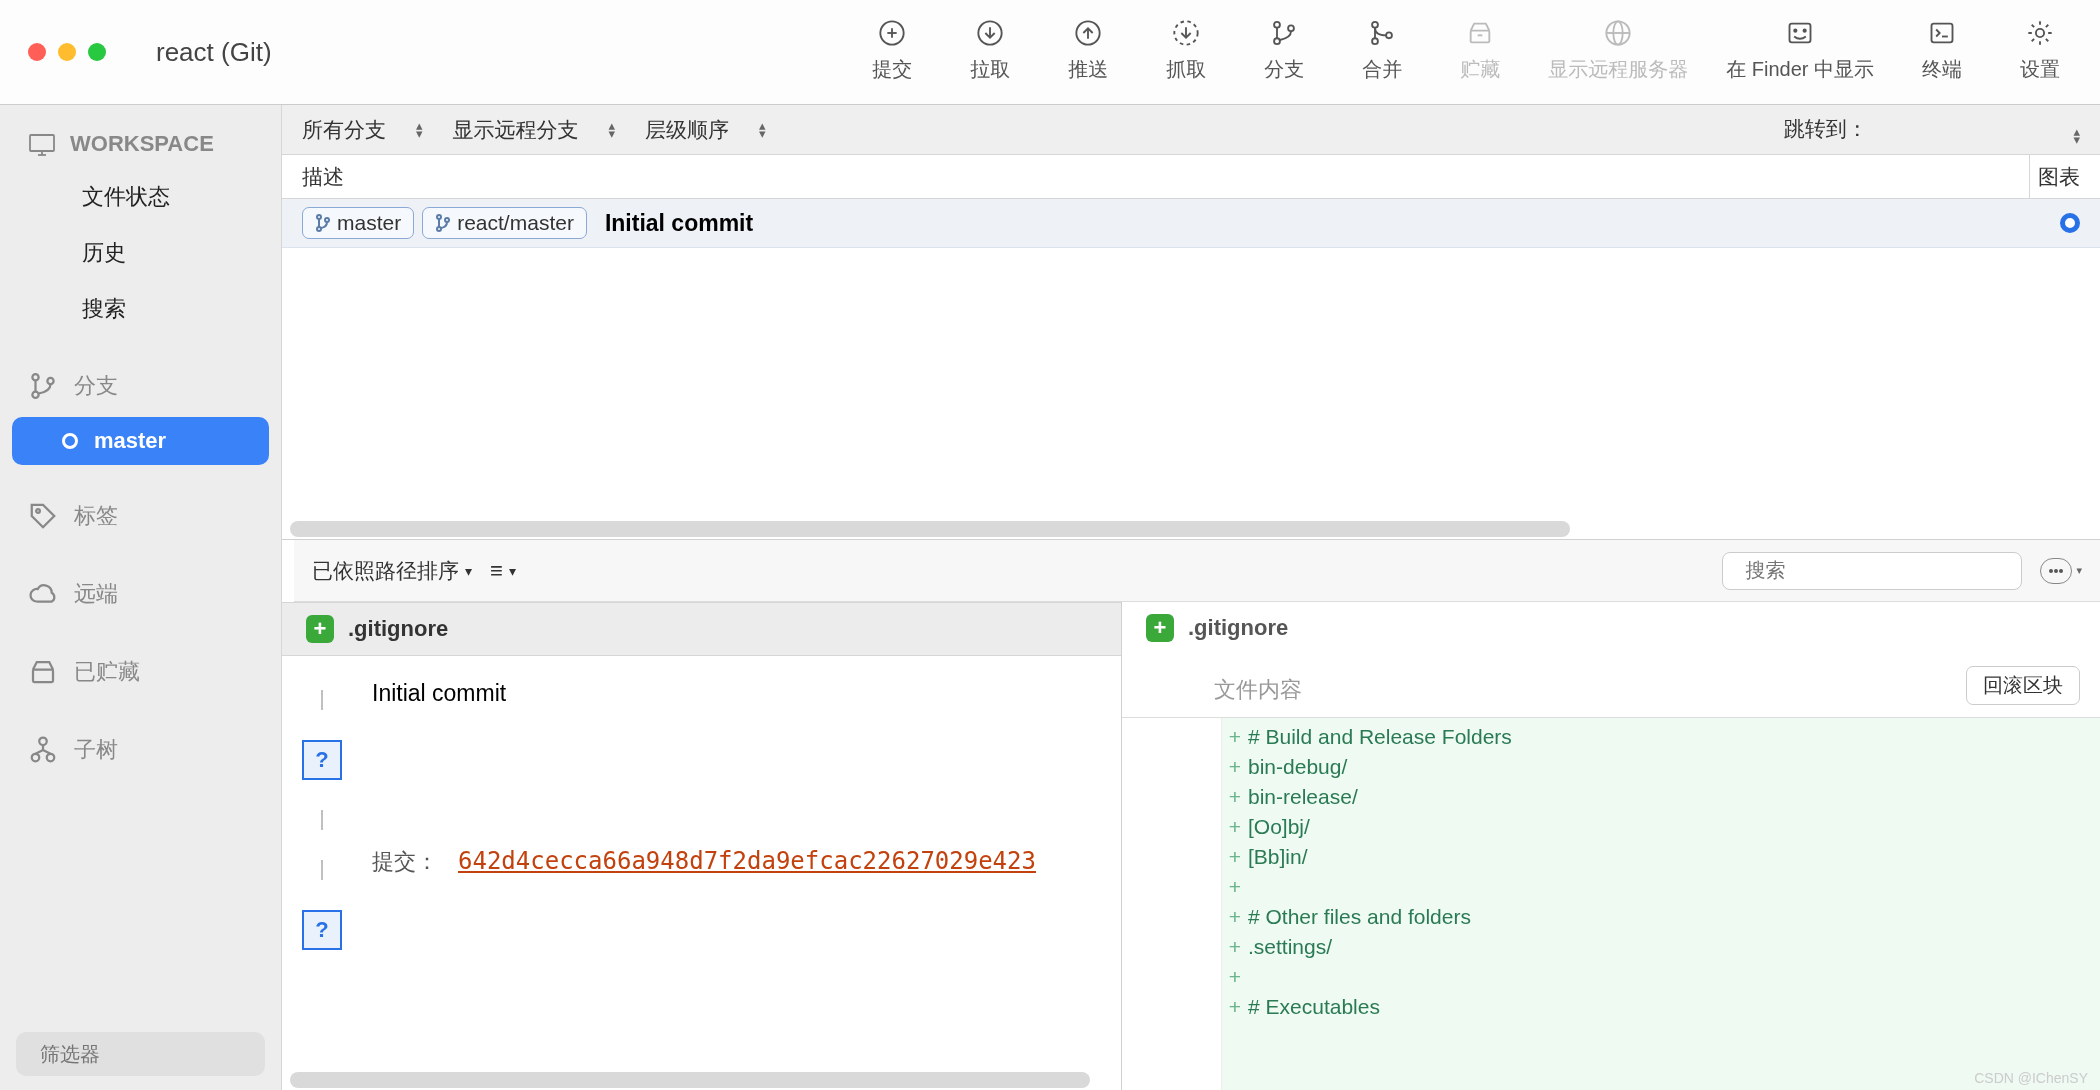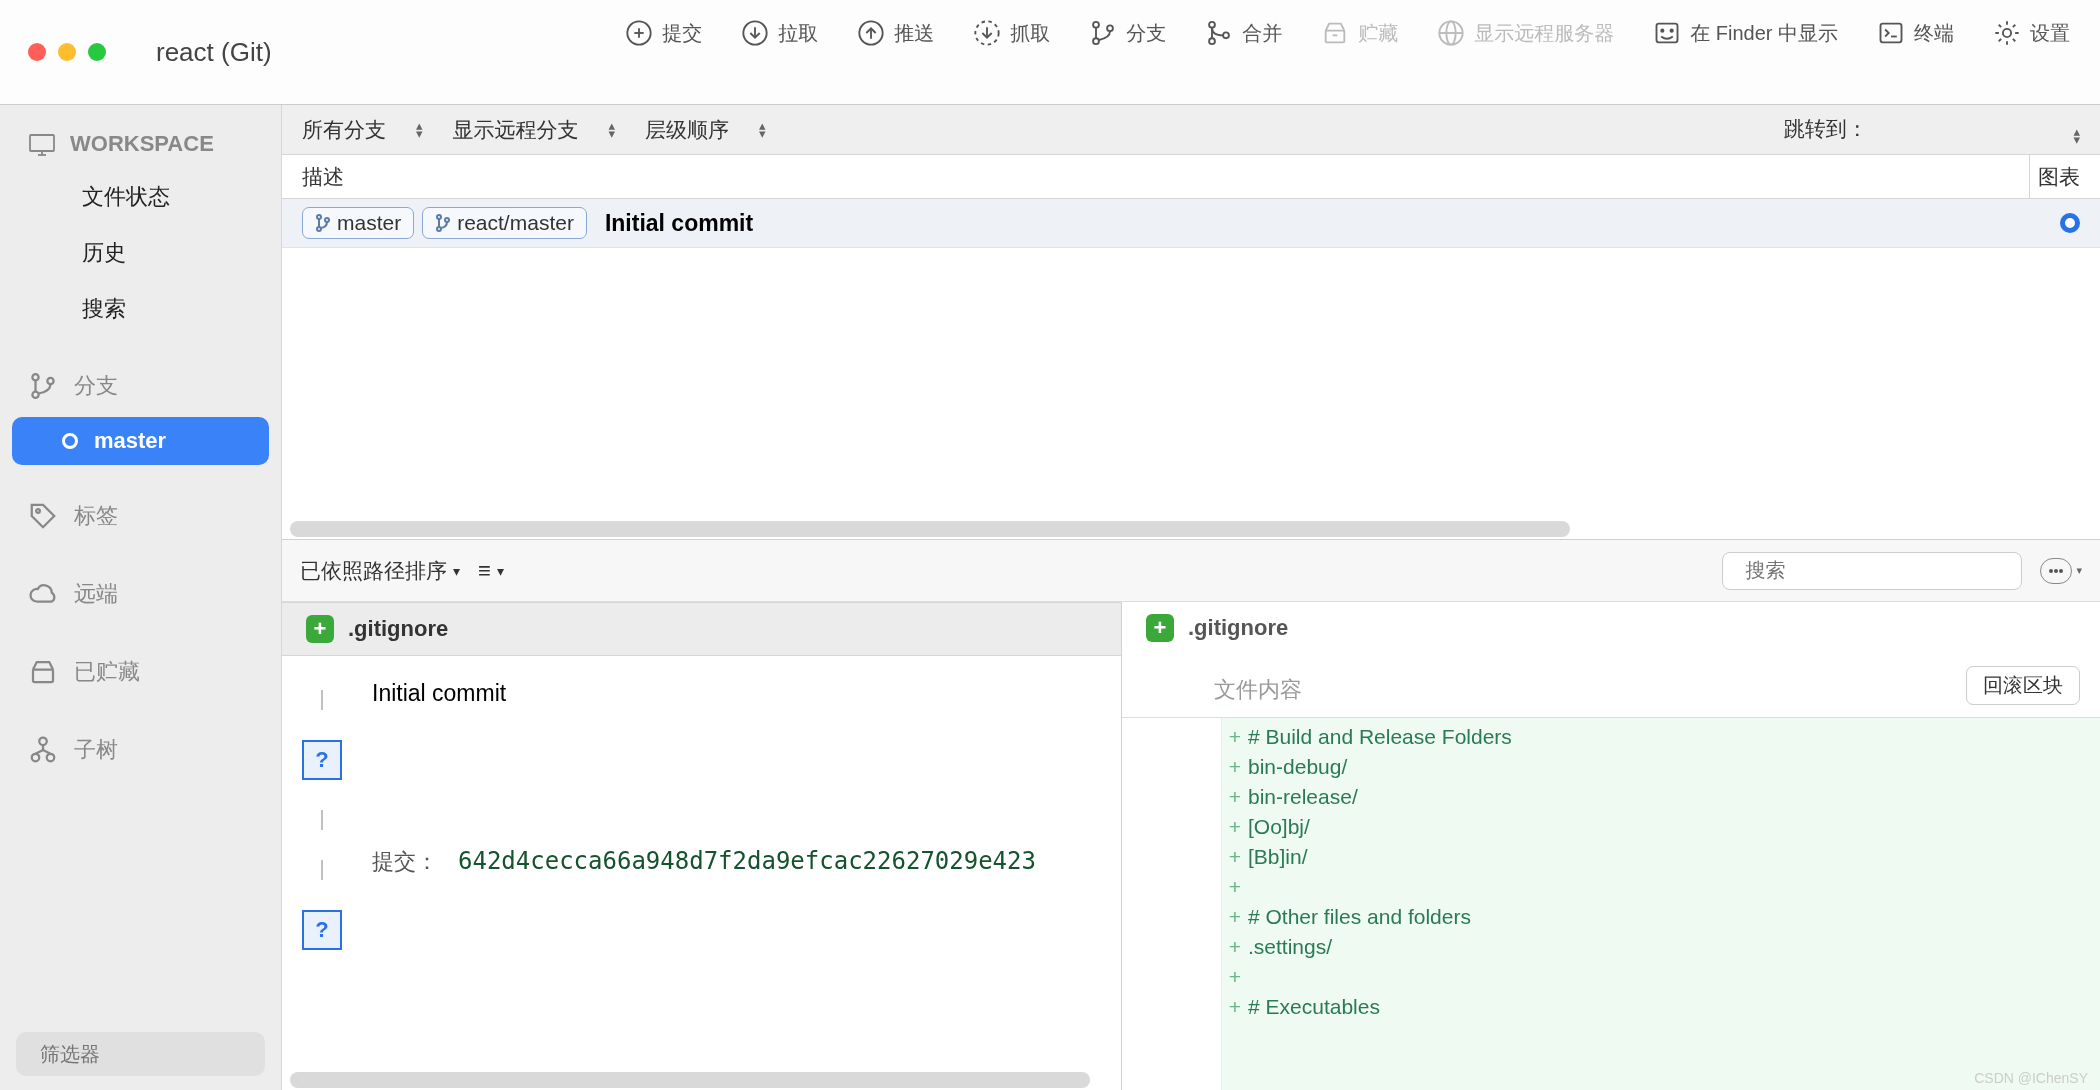--- a/index.html
+++ b/index.html
@@ -5,21 +5,21 @@
     * { margin: 0; padding: 0; box-sizing: border-box; font-family: -apple-system, BlinkMacSystemFont, "Segoe UI", sans-serif; }
     body { width: 2100px; height: 1090px; background: #fff; overflow: hidden; font-size: 22px; }
     
     
     .titlebar { height: 105px; display: flex; align-items: center; border-bottom: 1px solid #ccc; background: #fdfdfd; }
     .traffic-lights { display: flex; gap: 12px; padding-left: 28px; padding-right: 30px; }
     .traffic-lights .dot { width: 18px; height: 18px; border-radius: 50%; }
     .red { background: #ff5f57; } .yellow { background: #febc2e; } .green { background: #28c840; }
     .win-title { font-size: 26px; font-weight: 400; color: #444; padding-left: 20px; }
     .toolbar { margin-left: auto; display: flex; gap: 38px; padding-right: 30px; align-items: flex-start; height: 100%; padding-top: 18px; }
-    .tool-btn { display: flex; flex-direction: row; align-items: center; gap: 8px; color: #555; cursor: pointer; min-width: 60px; }
+    .tool-btn { display: flex; flex-direction: column; align-items: center; gap: 8px; color: #555; cursor: pointer; min-width: 60px; }
     .tool-btn.disabled { color: #bbb; }
     .tool-btn .ico { width: 30px; height: 30px; display: flex; align-items: center; justify-content: center; }
     .tool-btn .ico svg { width: 28px; height: 28px; stroke: currentColor; fill: none; stroke-width: 1.6; }
     .tool-btn .lbl { font-size: 20px; }
     
     
     .main { display: flex; height: calc(100% - 105px); }
     
     
     .sidebar { width: 282px; background: #eeedee; border-right: 1px solid #d6d6d6; display: flex; flex-direction: column; padding-top: 14px; }
@@ -53,21 +53,21 @@
     .commit-row { display: flex; align-items: center; gap: 8px; padding: 8px 20px; background: #eef1f5; border-bottom: 1px solid #dbe3ee; }
     .branch-tag { display: inline-flex; align-items: center; gap: 6px; border: 1.5px solid #8aa9d6; border-radius: 7px; padding: 3px 12px; background: #f5f8fc; color: #333; font-size: 21px; }
     .branch-tag svg { width: 16px; height: 18px; stroke: #5b7ca8; fill: none; stroke-width: 2; }
     .commit-msg { font-weight: 700; font-size: 23px; padding-left: 10px; }
     .commit-marker { margin-left: auto; width: 20px; height: 20px; border: 5px solid #2871e6; border-radius: 50%; background: #fff; }
     .hscroll { position: absolute; bottom: 0; left: 0; right: 0; height: 20px; background: #fff; }
     .hscroll .thumb { height: 16px; background: #d9d9d9; border-radius: 8px; margin: 2px 0 2px 8px; width: 1280px; }
     
     
     .detail-area { flex: 1; display: flex; min-height: 0; border-top: 1px solid #d0d0d0; position: relative; }
-    .detail-toolbar { position: absolute; top: 0; left: 0; right: 0; height: 62px; background: #f7f7f7; border-bottom: 1px solid #ddd; display: flex; align-items: center; padding: 0 18px; gap: 18px; z-index: 2; }
+    .detail-toolbar { position: absolute; top: 0; left: 12px; right: 0; height: 62px; background: #f7f7f7; border-bottom: 1px solid #ddd; display: flex; align-items: center; padding: 0 18px; gap: 18px; z-index: 2; }
     .det-dd { display: flex; align-items: center; gap: 6px; font-size: 21px; color: #333; cursor: pointer; }
     .search-box { margin-left: auto; height: 38px; width: 300px; background: #fff; border: 1px solid #ccc; border-radius: 8px; display: flex; align-items: center; padding: 0 12px; gap: 10px; }
     .search-box svg { width: 20px; height: 20px; stroke: #666; fill: none; stroke-width: 2; }
     .search-box input { border: none; outline: none; font-size: 20px; flex: 1; }
     .opts-btn { width: 32px; height: 26px; border: 1.5px solid #888; border-radius: 14px; display: flex; align-items: center; justify-content: center; gap: 1px; cursor: pointer; }
     .opts-btn span { width: 4px; height: 4px; background: #555; border-radius: 50%; }
     .opts-caret { font-size: 11px; color: #666; margin-left: 4px; }
     
     .detail-left { width: 840px; border-right: 1px solid #d0d0d0; display: flex; flex-direction: column; padding-top: 62px; min-width: 0; }
     .detail-right { flex: 1; display: flex; flex-direction: column; padding-top: 62px; min-width: 0; }
@@ -77,21 +77,21 @@
     .added-badge { width: 28px; height: 28px; background: #3aa93a; border-radius: 6px; display: flex; align-items: center; justify-content: center; color: #fff; font-weight: 900; font-size: 22px; }
     
     .commit-detail { padding: 0 20px; flex: 1; overflow: hidden; position: relative; }
     .cd-body { display: flex; gap: 30px; padding-top: 20px; }
     .avatar-col { display: flex; flex-direction: column; gap: 30px; align-items: center; padding-top: 14px; }
     .avatar { width: 40px; height: 40px; border: 2px solid #2871e6; background: #e9f1fd; display: flex; align-items: center; justify-content: center; color: #2871e6; font-weight: 900; }
     .avatar-line { width: 2px; height: 20px; background: #c0c0c0; }
     .cd-text { flex: 1; font-size: 23px; }
     .cd-hash-row { display: flex; gap: 20px; align-items: baseline; padding-top: 140px; color: #555; font-size: 22px; }
     .cd-hash-row .lbl { min-width: 60px; text-align: right; }
-    .cd-hash { font-family: ui-monospace, Menlo, monospace; font-size: 24px; color: #14532d; white-space: nowrap; overflow: hidden; }
+    .cd-hash { font-family: ui-monospace, Menlo, monospace; font-size: 24px; color: #c2410c; white-space: nowrap; overflow: hidden; text-decoration: underline; }
     
     .diff-header { display: flex; align-items: flex-end; padding: 12px 20px; border-bottom: 1px solid #ddd; background: #fff; }
     .diff-header .title { color: #999; font-size: 22px; padding-left: 72px; }
     .rollback-btn { margin-left: auto; border: 1px solid #ccc; border-radius: 7px; padding: 5px 16px; background: #fff; font-size: 20px; color: #333; cursor: pointer; }
     
     .diff-body { display: flex; flex: 1; overflow: hidden; }
     .diff-gutter { width: 100px; background: #fff; border-right: 1px solid #eee; }
     .diff-lines { flex: 1; background: #eefaf2; font-family: ui-monospace, Menlo, monospace; font-size: 21px; line-height: 30px; padding: 4px 0; color: #2a7a53; }
     .diff-line { display: flex; }
     .diff-line .plus { width: 26px; text-align: center; color: #6bb58c; }

